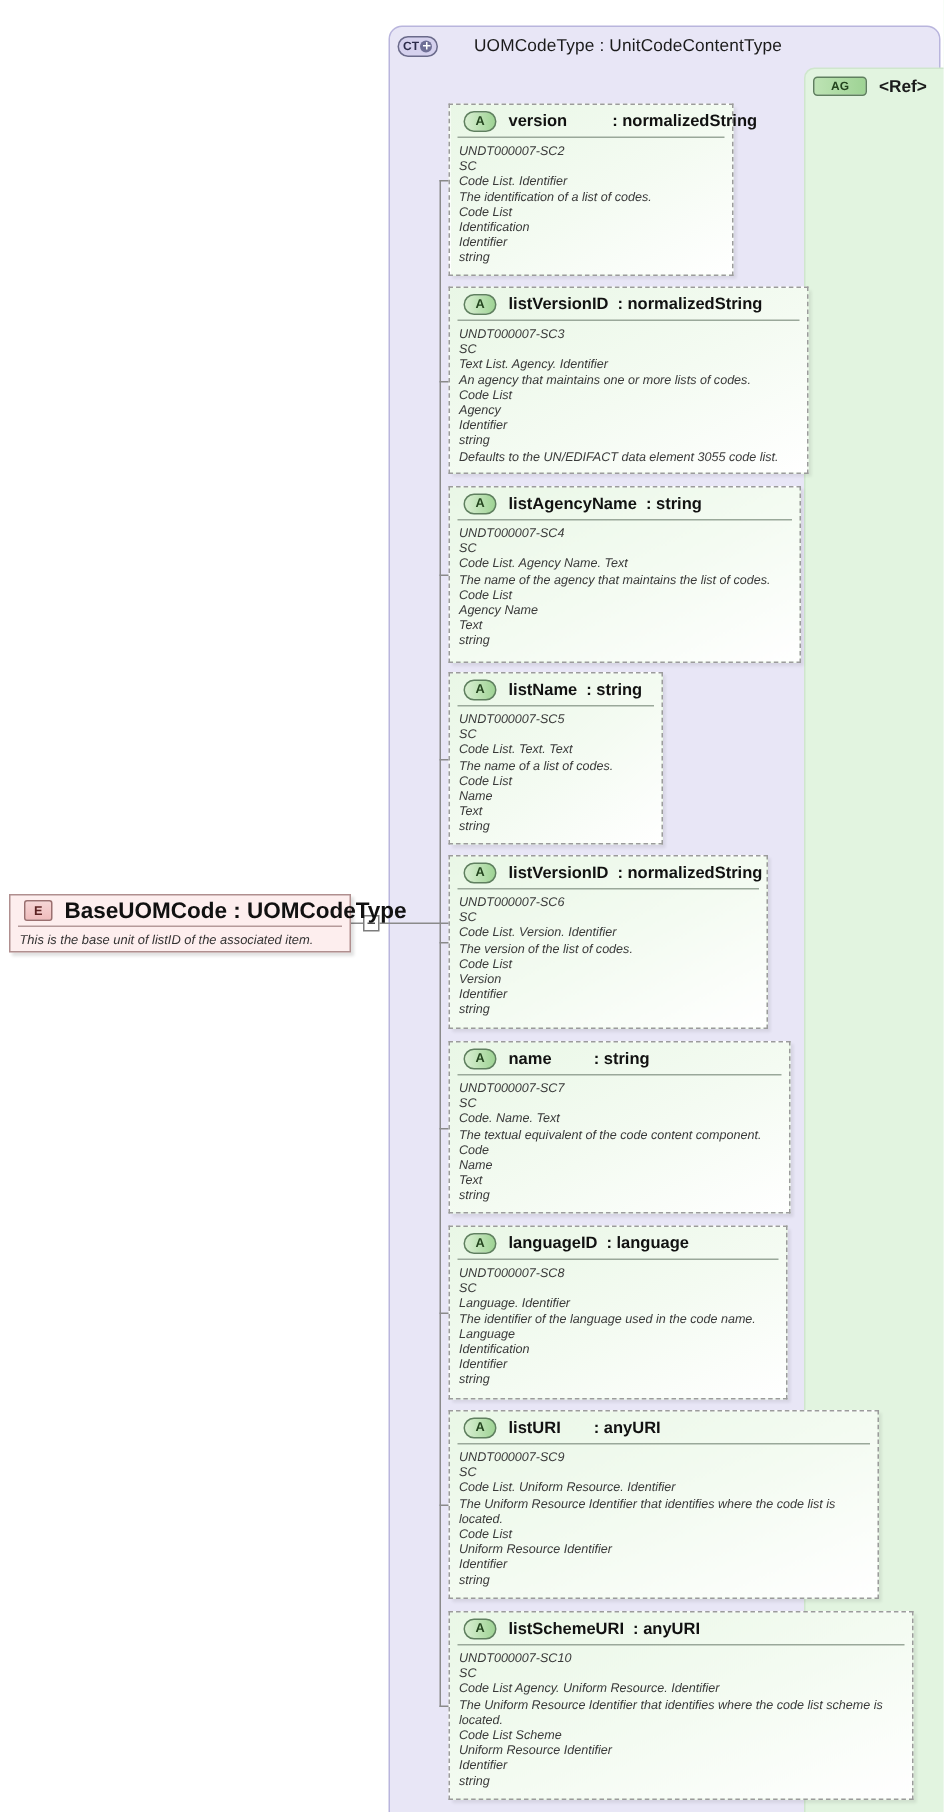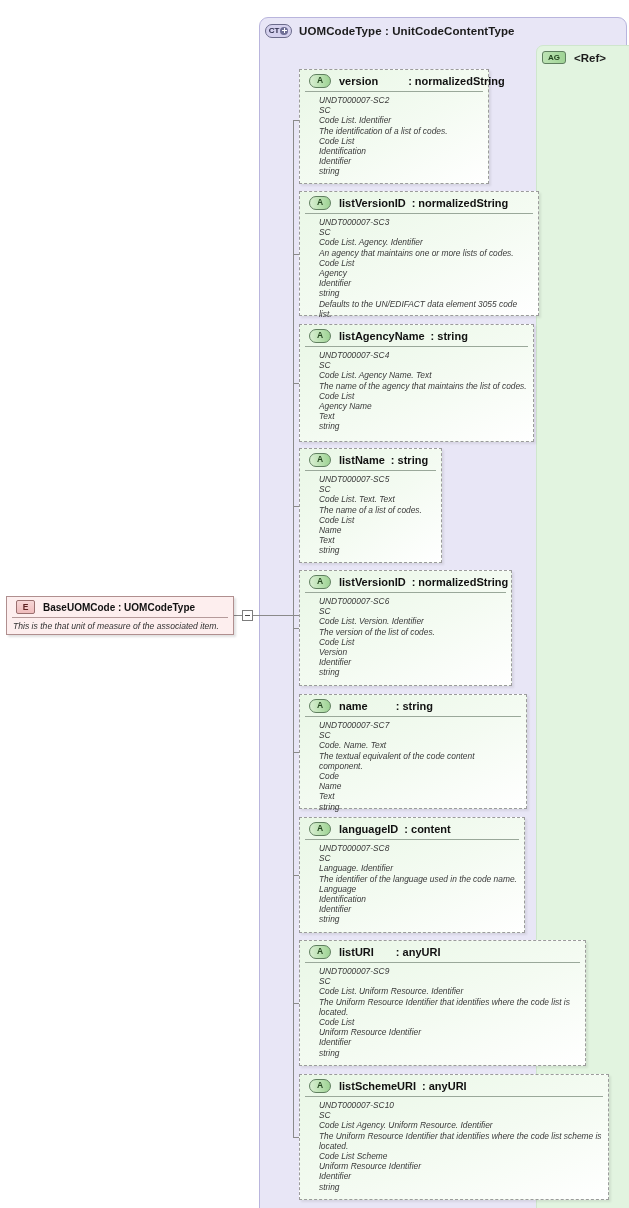--- a/index.html
+++ b/index.html
@@ -41,24 +41,24 @@
     top: 0px;
     width: 368px;
     height: 25px;
     box-sizing: border-box;
     display: flex;
     align-items: center;
     padding-left: 5px;
   }
   .ct-title {
     font-size: 11.5px;
-    font-weight: bold;
+    font-weight: normal;
     color: #1b1b1b;
     letter-spacing: 0.1px;
-    margin-left: 7px;
+    margin-left: 24px;
     white-space: nowrap;
   }
 
   
   .ic-ct {
     width: 27px;
     height: 14px;
     border: 1px solid #6a6a8a;
     border-radius: 7px;
     background: #d5d1ee;
@@ -107,21 +107,21 @@
   }
   .ag-header {
     position: absolute;
     left: 0; top: 0;
     height: 23px;
     display: flex;
     align-items: center;
     padding-left: 5px;
   }
   .ic-ag {
-    width: 24px;
+    width: 36px;
     height: 13px;
     border: 1px solid #5f7f5f;
     border-radius: 3px;
     background: linear-gradient(to right, #bde3b4 0%, #9ed394 100%);
     display: inline-flex;
     align-items: center;
     justify-content: center;
     box-sizing: border-box;
     flex: none;
   }
@@ -182,21 +182,21 @@
     margin-left: 8px;
     white-space: nowrap;
   }
   .attr-type {
     font-size: 11px;
     font-weight: bold;
     color: #111111;
     white-space: nowrap;
   }
   .attr-body {
-    padding: 3px 6px 4px 19px;
+    padding: 3px 6px 4px 6px;
   }
   .attr-body .ln {
     font-size: 8.4px;
     font-style: italic;
     color: #3a3a3a;
     line-height: 10.2px;
     white-space: normal;
     font-family: "Liberation Sans", sans-serif;
   }
 
@@ -233,21 +233,21 @@
     box-sizing: border-box;
     flex: none;
   }
   .ic-e .lbl {
     font-size: 8.5px;
     font-weight: bold;
     color: #5c2222;
     line-height: 1;
   }
   .el-title {
-    font-size: 10px;
+    font-size: 15px;
     font-weight: bold;
     color: #111111;
     margin-left: 8px;
     white-space: nowrap;
   }
   .el-desc {
     font-size: 8.6px;
     font-style: italic;
     color: #333333;
     padding: 3px 6px 0 6px;
@@ -328,21 +328,21 @@
     <div class="attr-head">
       <span class="ic-a">
           <span class="lbl">A</span>
         </span>
       <span class="attr-name">listVersionID</span>
       <span class="attr-type" style="margin-left:6px;">: normalizedString</span>
     </div>
     <div class="attr-body">
       <div class="ln">UNDT000007-SC3</div>
       <div class="ln">SC</div>
-      <div class="ln">Code List. Agency. Identifier</div>
+      <div class="ln">Text List. Agency. Identifier</div>
       <div class="ln">An agency that maintains one or more lists of codes.</div>
       <div class="ln">Code List</div>
       <div class="ln">Agency</div>
       <div class="ln">Identifier</div>
       <div class="ln">string</div>
       <div class="ln">Defaults to the UN/EDIFACT data element 3055 code list.</div>
     </div>
   </div>
 
   <div class="attr" style="left:299px; top:308px; width:235px; height:118px;">
@@ -424,21 +424,21 @@
       <div class="ln">string</div>
     </div>
   </div>
 
   <div class="attr" style="left:299px; top:801px; width:226px; height:116px;">
     <div class="attr-head">
       <span class="ic-a">
           <span class="lbl">A</span>
         </span>
       <span class="attr-name">languageID</span>
-      <span class="attr-type" style="margin-left:6px;">: content</span>
+      <span class="attr-type" style="margin-left:6px;">: language</span>
     </div>
     <div class="attr-body">
       <div class="ln">UNDT000007-SC8</div>
       <div class="ln">SC</div>
       <div class="ln">Language. Identifier</div>
       <div class="ln">The identifier of the language used in the code name.</div>
       <div class="ln">Language</div>
       <div class="ln">Identification</div>
       <div class="ln">Identifier</div>
       <div class="ln">string</div>
@@ -489,21 +489,21 @@
   <div class="expander" style="left:242px; top:594px;"></div>
   <div class="wire wire-h" style="left:253px; top:599px; width:46px;"></div>
 
   <div class="el-box">
     <div class="el-head">
       <span class="ic-e">
           <span class="lbl">E</span>
         </span>
       <span class="el-title">BaseUOMCode : UOMCodeType</span>
     </div>
-    <div class="el-desc">This is the that unit of measure of the associated item.</div>
+    <div class="el-desc">This is the base unit of listID of the associated item.</div>
   </div>
 
   <div class="wire wire-v" style="left:293px; top:104px; height:1018px;"></div>
   <div class="wire wire-h" style="left:293px; top:104px; width:6px;"></div>
   <div class="wire wire-h" style="left:293px; top:238px; width:6px;"></div>
   <div class="wire wire-h" style="left:293px; top:367px; width:6px;"></div>
   <div class="wire wire-h" style="left:293px; top:490px; width:6px;"></div>
   <div class="wire wire-h" style="left:293px; top:612px; width:6px;"></div>
   <div class="wire wire-h" style="left:293px; top:736px; width:6px;"></div>
   <div class="wire wire-h" style="left:293px; top:859px; width:6px;"></div>

